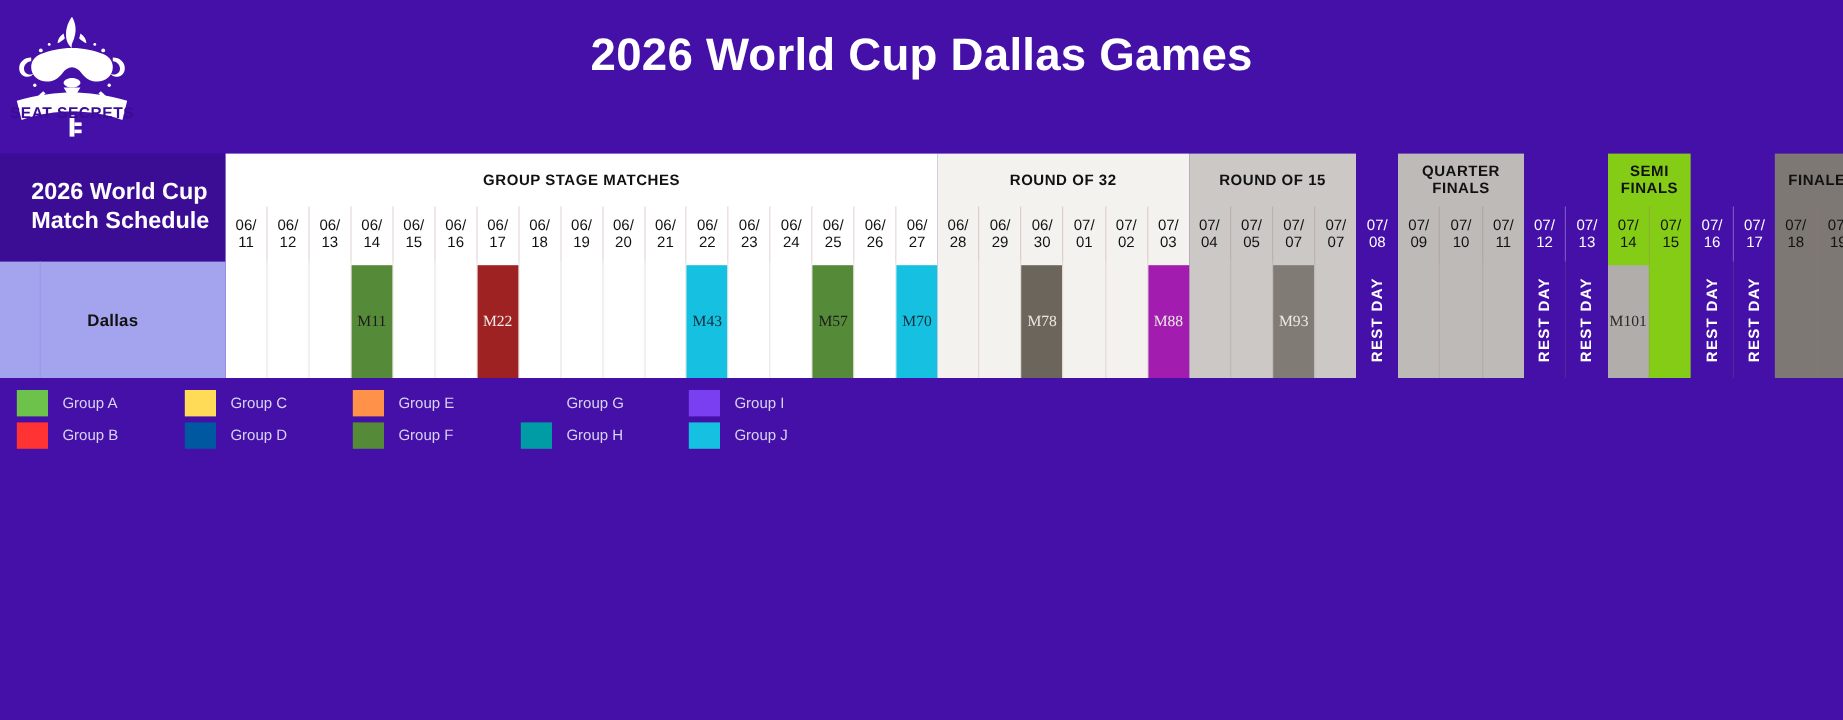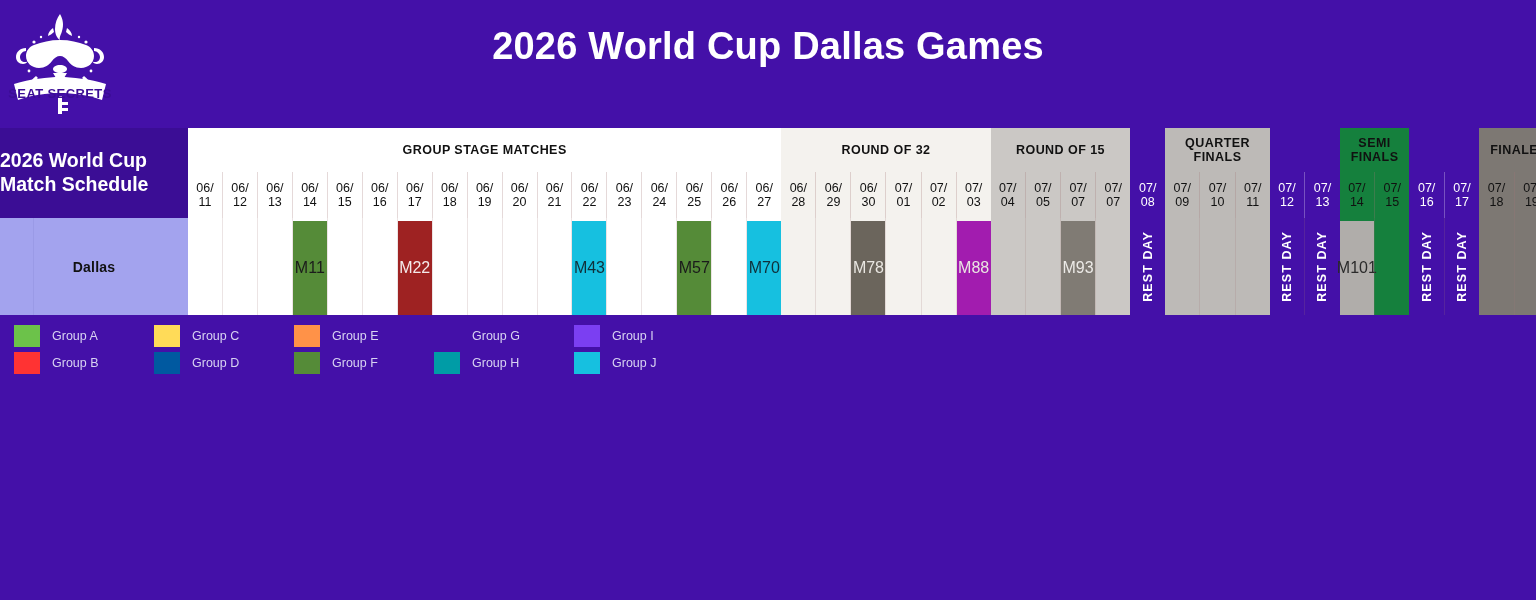--- a/index.html
+++ b/index.html
@@ -22,21 +22,21 @@
   
   .schedule{position:relative;width:1536px;height:187px;background:#4410A8;}
   .grid{display:flex;width:1536px;height:187px;}
 
   .labelcol{
     width:188px;flex:0 0 188px;display:flex;flex-direction:column;
   }
   .label-head{
     height:90px;background:#3B0D95;color:#fff;
     display:flex;flex-direction:column;justify-content:center;
-    padding-left:0;box-sizing:border-box;
+    padding-left:26px;box-sizing:border-box;
   }
   .label-head span{font-size:19.5px;font-weight:700;line-height:1.22;}
   .label-body{
     flex:1;background:#A3A3EE;display:flex;align-items:center;
     justify-content:center;position:relative;
   }
   .label-body .stripe{
     position:absolute;left:33px;top:0;bottom:0;width:1px;background:#9A9AE6;
   }
   .label-body .city{font-size:14px;font-weight:700;color:#111;letter-spacing:.2px;}
@@ -58,21 +58,22 @@
   }
   .datecell:first-child{border-left:none;}
   .daycell{
     flex:1;position:relative;
     border-left:1px solid rgba(160,120,120,.20);box-sizing:border-box;
   }
   .daycell:first-child{border-left:none;}
   .match{
     position:absolute;left:0;right:0;top:3px;bottom:0;
     display:flex;align-items:center;justify-content:center;
-    font-size:16px;
+    font-size:13px;
+    font-family:Liberation Serif, serif;
   }
   .restday{
     width:100%;height:100%;display:flex;align-items:center;justify-content:center;
   }
   .restday span{
     writing-mode:vertical-rl;transform:rotate(180deg);
     font-size:12.5px;font-weight:700;color:#fff;letter-spacing:1.1px;
   }
   .rest .datecell{color:#fff;border-left-color:rgba(255,255,255,.28);}
   .rest .sec-head{color:transparent;}
@@ -373,21 +374,21 @@
                 <span>REST DAY</span>
               </div>
             </div>
             <div class="daycell">
               <div class="restday">
                 <span>REST DAY</span>
               </div>
             </div>
           </div>
         </div>
-        <div class="section" style="background: #15803d; width: 69.8px; flex: 0 0 69.8px;">
+        <div class="section" style="background: #84cc16; width: 69.8px; flex: 0 0 69.8px;">
           <div class="sec-head">SEMI FINALS</div>
           <div class="dates">
             <div class="datecell">
               <div>07/</div>
               <div>14</div>
             </div>
             <div class="datecell">
               <div>07/</div>
               <div>15</div>
             </div>

